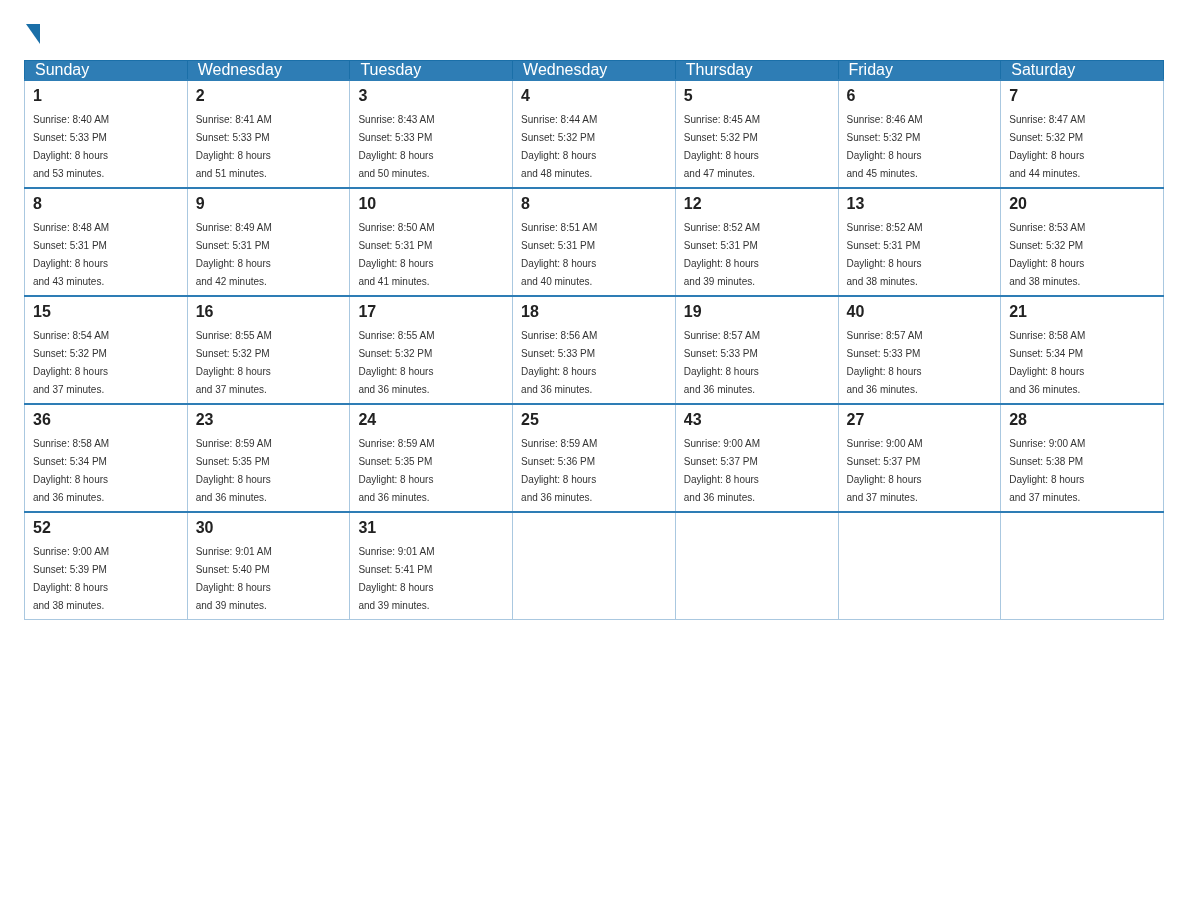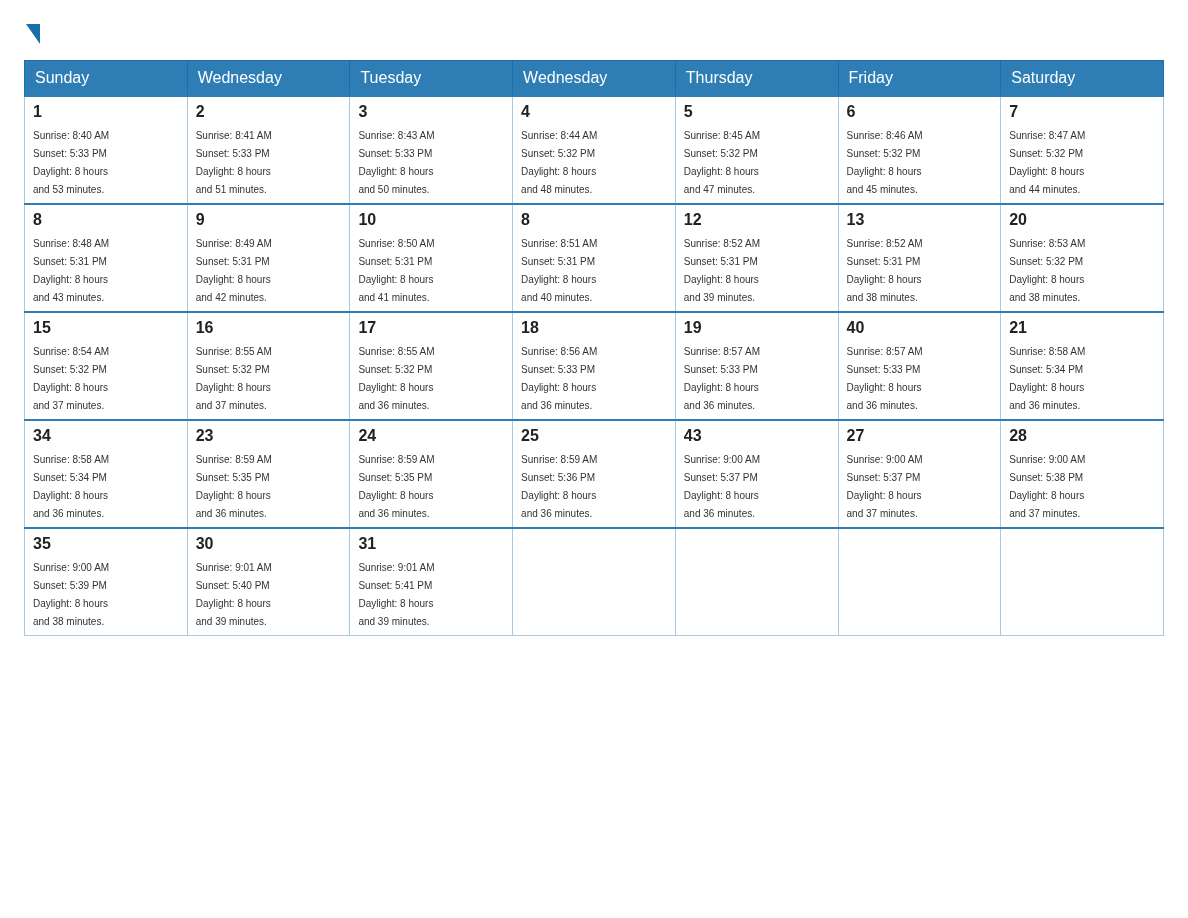--- a/index.html
+++ b/index.html
@@ -59,21 +59,21 @@
     }
     .calendar {
       width: 100%;
       border-collapse: collapse;
     }
     .calendar th {
       background-color: #2e7db5;
       color: #fff;
       font-size: 16px;
       font-weight: normal;
-      padding: 8px 10px;
+      padding: 0 10px;
       text-align: left;
       border: 1px solid #1a6fa8;
     }
     .calendar td {
       border: 1px solid #aac8e0;
       vertical-align: top;
       padding: 6px 8px;
       width: 14.28%;
       min-height: 90px;
     }
@@ -319,21 +319,21 @@
         <span class="day-info">
           Sunrise: 8:58 AM<br>
           Sunset: 5:34 PM<br>
           Daylight: 8 hours<br>
           and 36 minutes.
         </span>
       </td>
       </tr>
       <tr>
         <td>
-        <span class="day-num">34</span>
+        <span class="day-num">36</span>
         <span class="day-info">
           Sunrise: 8:58 AM<br>
           Sunset: 5:34 PM<br>
           Daylight: 8 hours<br>
           and 36 minutes.
         </span>
       </td>
         <td>
         <span class="day-num">23</span>
         <span class="day-info">
@@ -384,21 +384,21 @@
         <span class="day-info">
           Sunrise: 9:00 AM<br>
           Sunset: 5:38 PM<br>
           Daylight: 8 hours<br>
           and 37 minutes.
         </span>
       </td>
       </tr>
       <tr>
         <td>
-        <span class="day-num">35</span>
+        <span class="day-num">52</span>
         <span class="day-info">
           Sunrise: 9:00 AM<br>
           Sunset: 5:39 PM<br>
           Daylight: 8 hours<br>
           and 38 minutes.
         </span>
       </td>
         <td>
         <span class="day-num">30</span>
         <span class="day-info">

